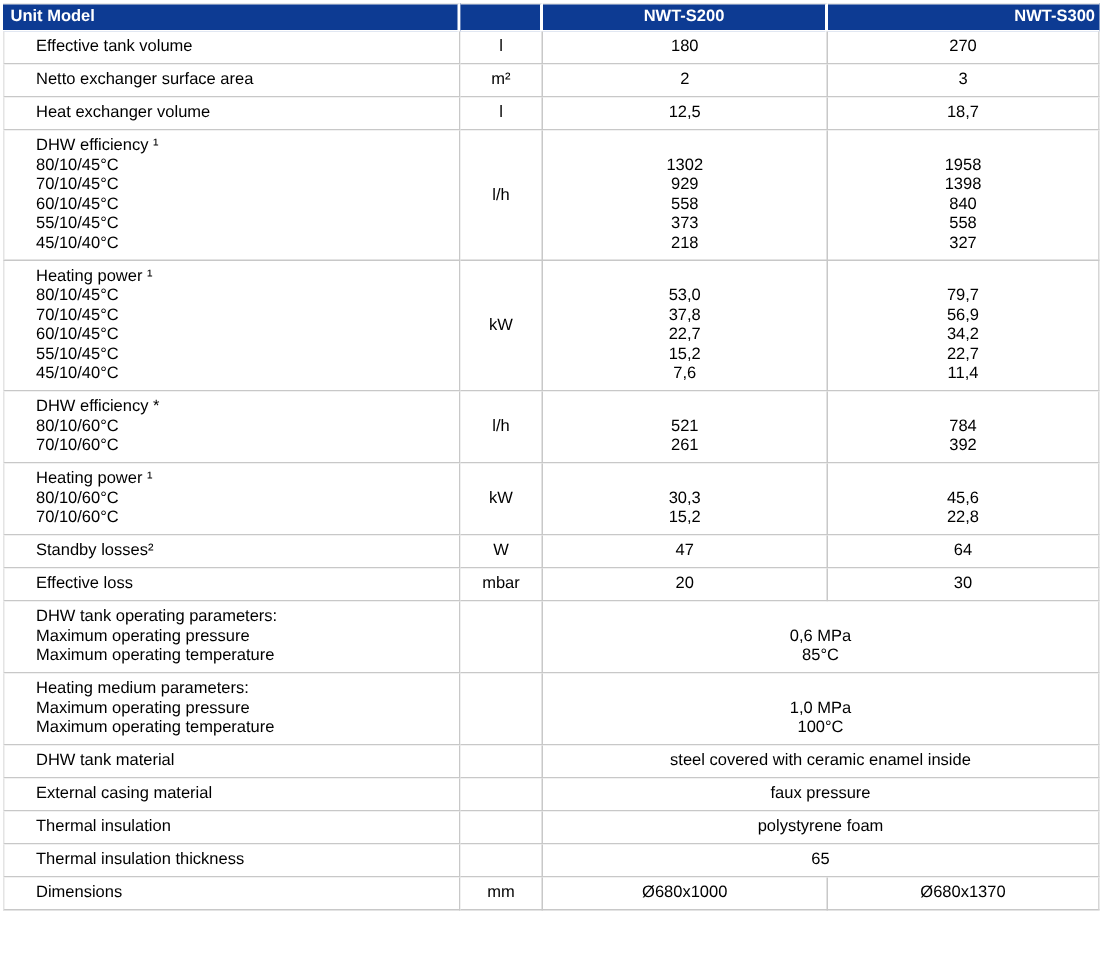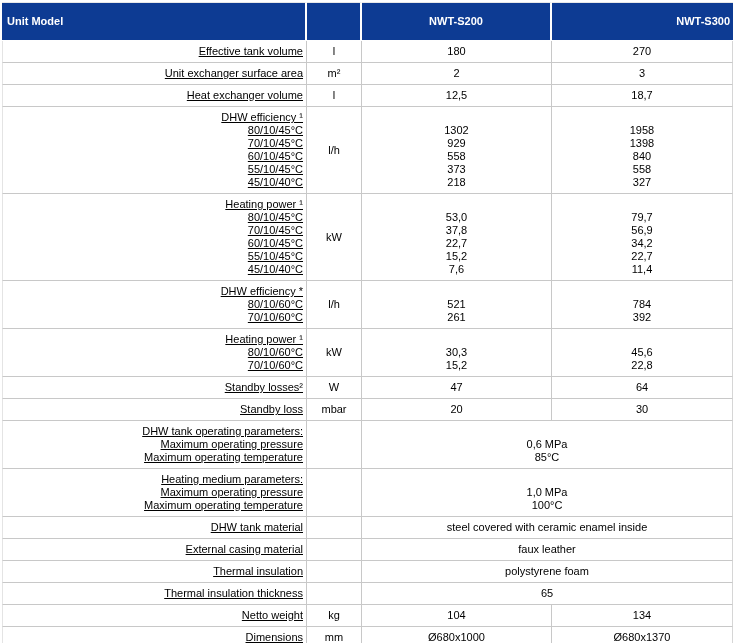--- a/index.html
+++ b/index.html
@@ -27,21 +27,21 @@
   col.c1 { width: 305px; }
   col.c2 { width: 55px; }
   col.c3 { width: 190px; }
   col.c4 { width: 181px; }
 
   th {
     background: #0d3b93;
     color: #ffffff;
     font-weight: bold;
     font-size: 11px;
-    padding: 12px 3px;
+    padding: 2px 3px;
     border-top: 1px solid #e8e8e8;
     border-bottom: 1px solid #ffffff;
     border-right: 2px solid #ffffff;
     text-align: center;
     overflow: hidden;
   }
   th.h-label {
     text-align: left;
     padding-left: 5px;
   }
@@ -52,23 +52,22 @@
     border-bottom: 1px solid #c8c8c8;
     border-right: 1px solid #c8c8c8;
     padding: 4px 3px;
     vertical-align: middle;
     text-align: center;
     white-space: pre-line;
     overflow: hidden;
   }
   td.c-label {
     border-left: 1px solid #e4e4e4;
-    text-align: right;
+    text-align: left;
     padding-left: 21px;
-    text-decoration: underline;
   }
   td:last-child { border-right: 1px solid #d6d6d6; }
 </style>
 </head>
 <body>
 
 <div class="spec-wrap">
   <table class="spec">
     <colgroup>
       <col class="c1">
@@ -85,21 +84,21 @@
         </tr>
     </thead>
     <tbody id="body-rows">
         <tr>
           <td class="c-label">Effective tank volume</td>
           <td>l</td>
           <td>180</td>
           <td>270</td>
         </tr>
         <tr>
-          <td class="c-label">Unit exchanger surface area</td>
+          <td class="c-label">Netto exchanger surface area</td>
           <td>m²</td>
           <td>2</td>
           <td>3</td>
         </tr>
         <tr>
           <td class="c-label">Heat exchanger volume</td>
           <td>l</td>
           <td>12,5</td>
           <td>18,7</td>
         </tr>
@@ -169,21 +168,21 @@
 45,6
 22,8</td>
         </tr>
         <tr>
           <td class="c-label">Standby losses²</td>
           <td>W</td>
           <td>47</td>
           <td>64</td>
         </tr>
         <tr>
-          <td class="c-label">Standby loss</td>
+          <td class="c-label">Effective loss</td>
           <td>mbar</td>
           <td>20</td>
           <td>30</td>
         </tr>
         <tr>
           <td class="c-label">DHW tank operating parameters:
 Maximum operating pressure
 Maximum operating temperature</td>
           <td></td>
           <td colspan="2">&nbsp;
@@ -200,37 +199,31 @@
 100°C</td>
         </tr>
         <tr>
           <td class="c-label">DHW tank material</td>
           <td></td>
           <td colspan="2">steel covered with ceramic enamel inside</td>
         </tr>
         <tr>
           <td class="c-label">External casing material</td>
           <td></td>
-          <td colspan="2">faux leather</td>
+          <td colspan="2">faux pressure</td>
         </tr>
         <tr>
           <td class="c-label">Thermal insulation</td>
           <td></td>
           <td colspan="2">polystyrene foam</td>
         </tr>
         <tr>
           <td class="c-label">Thermal insulation thickness</td>
           <td></td>
           <td colspan="2">65</td>
-        </tr>
-        <tr>
-          <td class="c-label">Netto weight</td>
-          <td>kg</td>
-          <td>104</td>
-          <td>134</td>
         </tr>
         <tr>
           <td class="c-label">Dimensions</td>
           <td>mm</td>
           <td>Ø680x1000</td>
           <td>Ø680x1370</td>
         </tr>
       </tbody>
   </table>
 </div>

